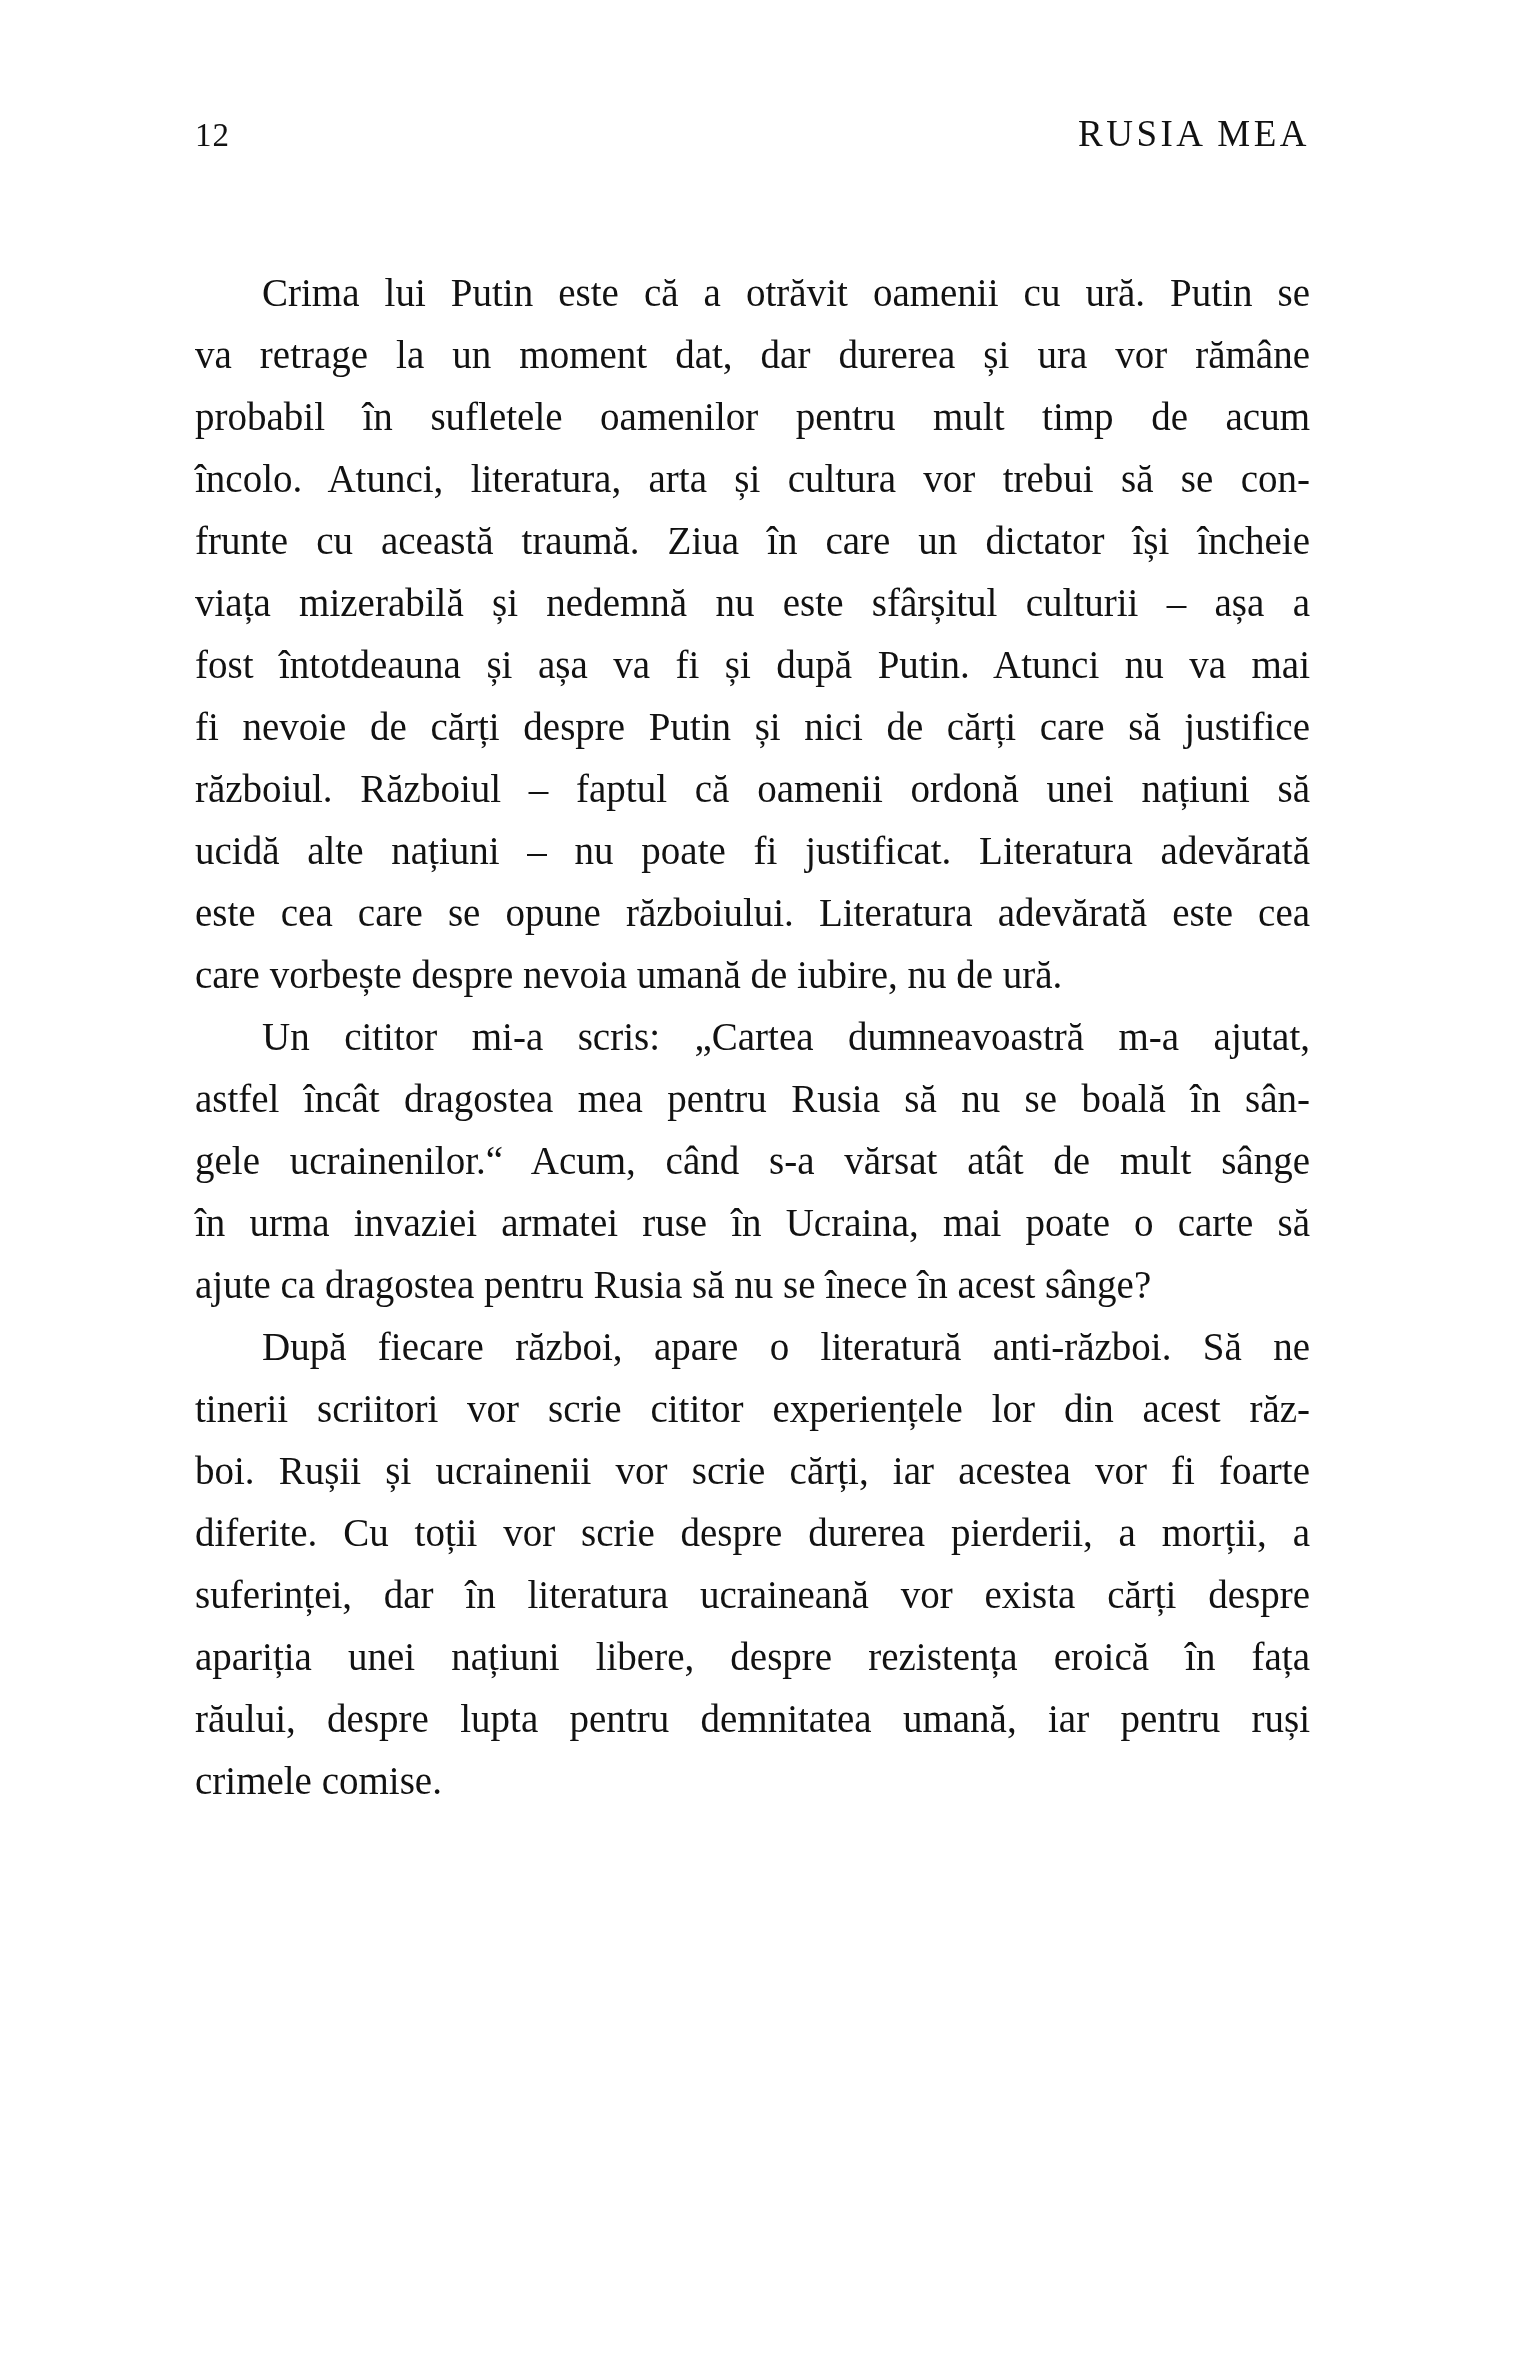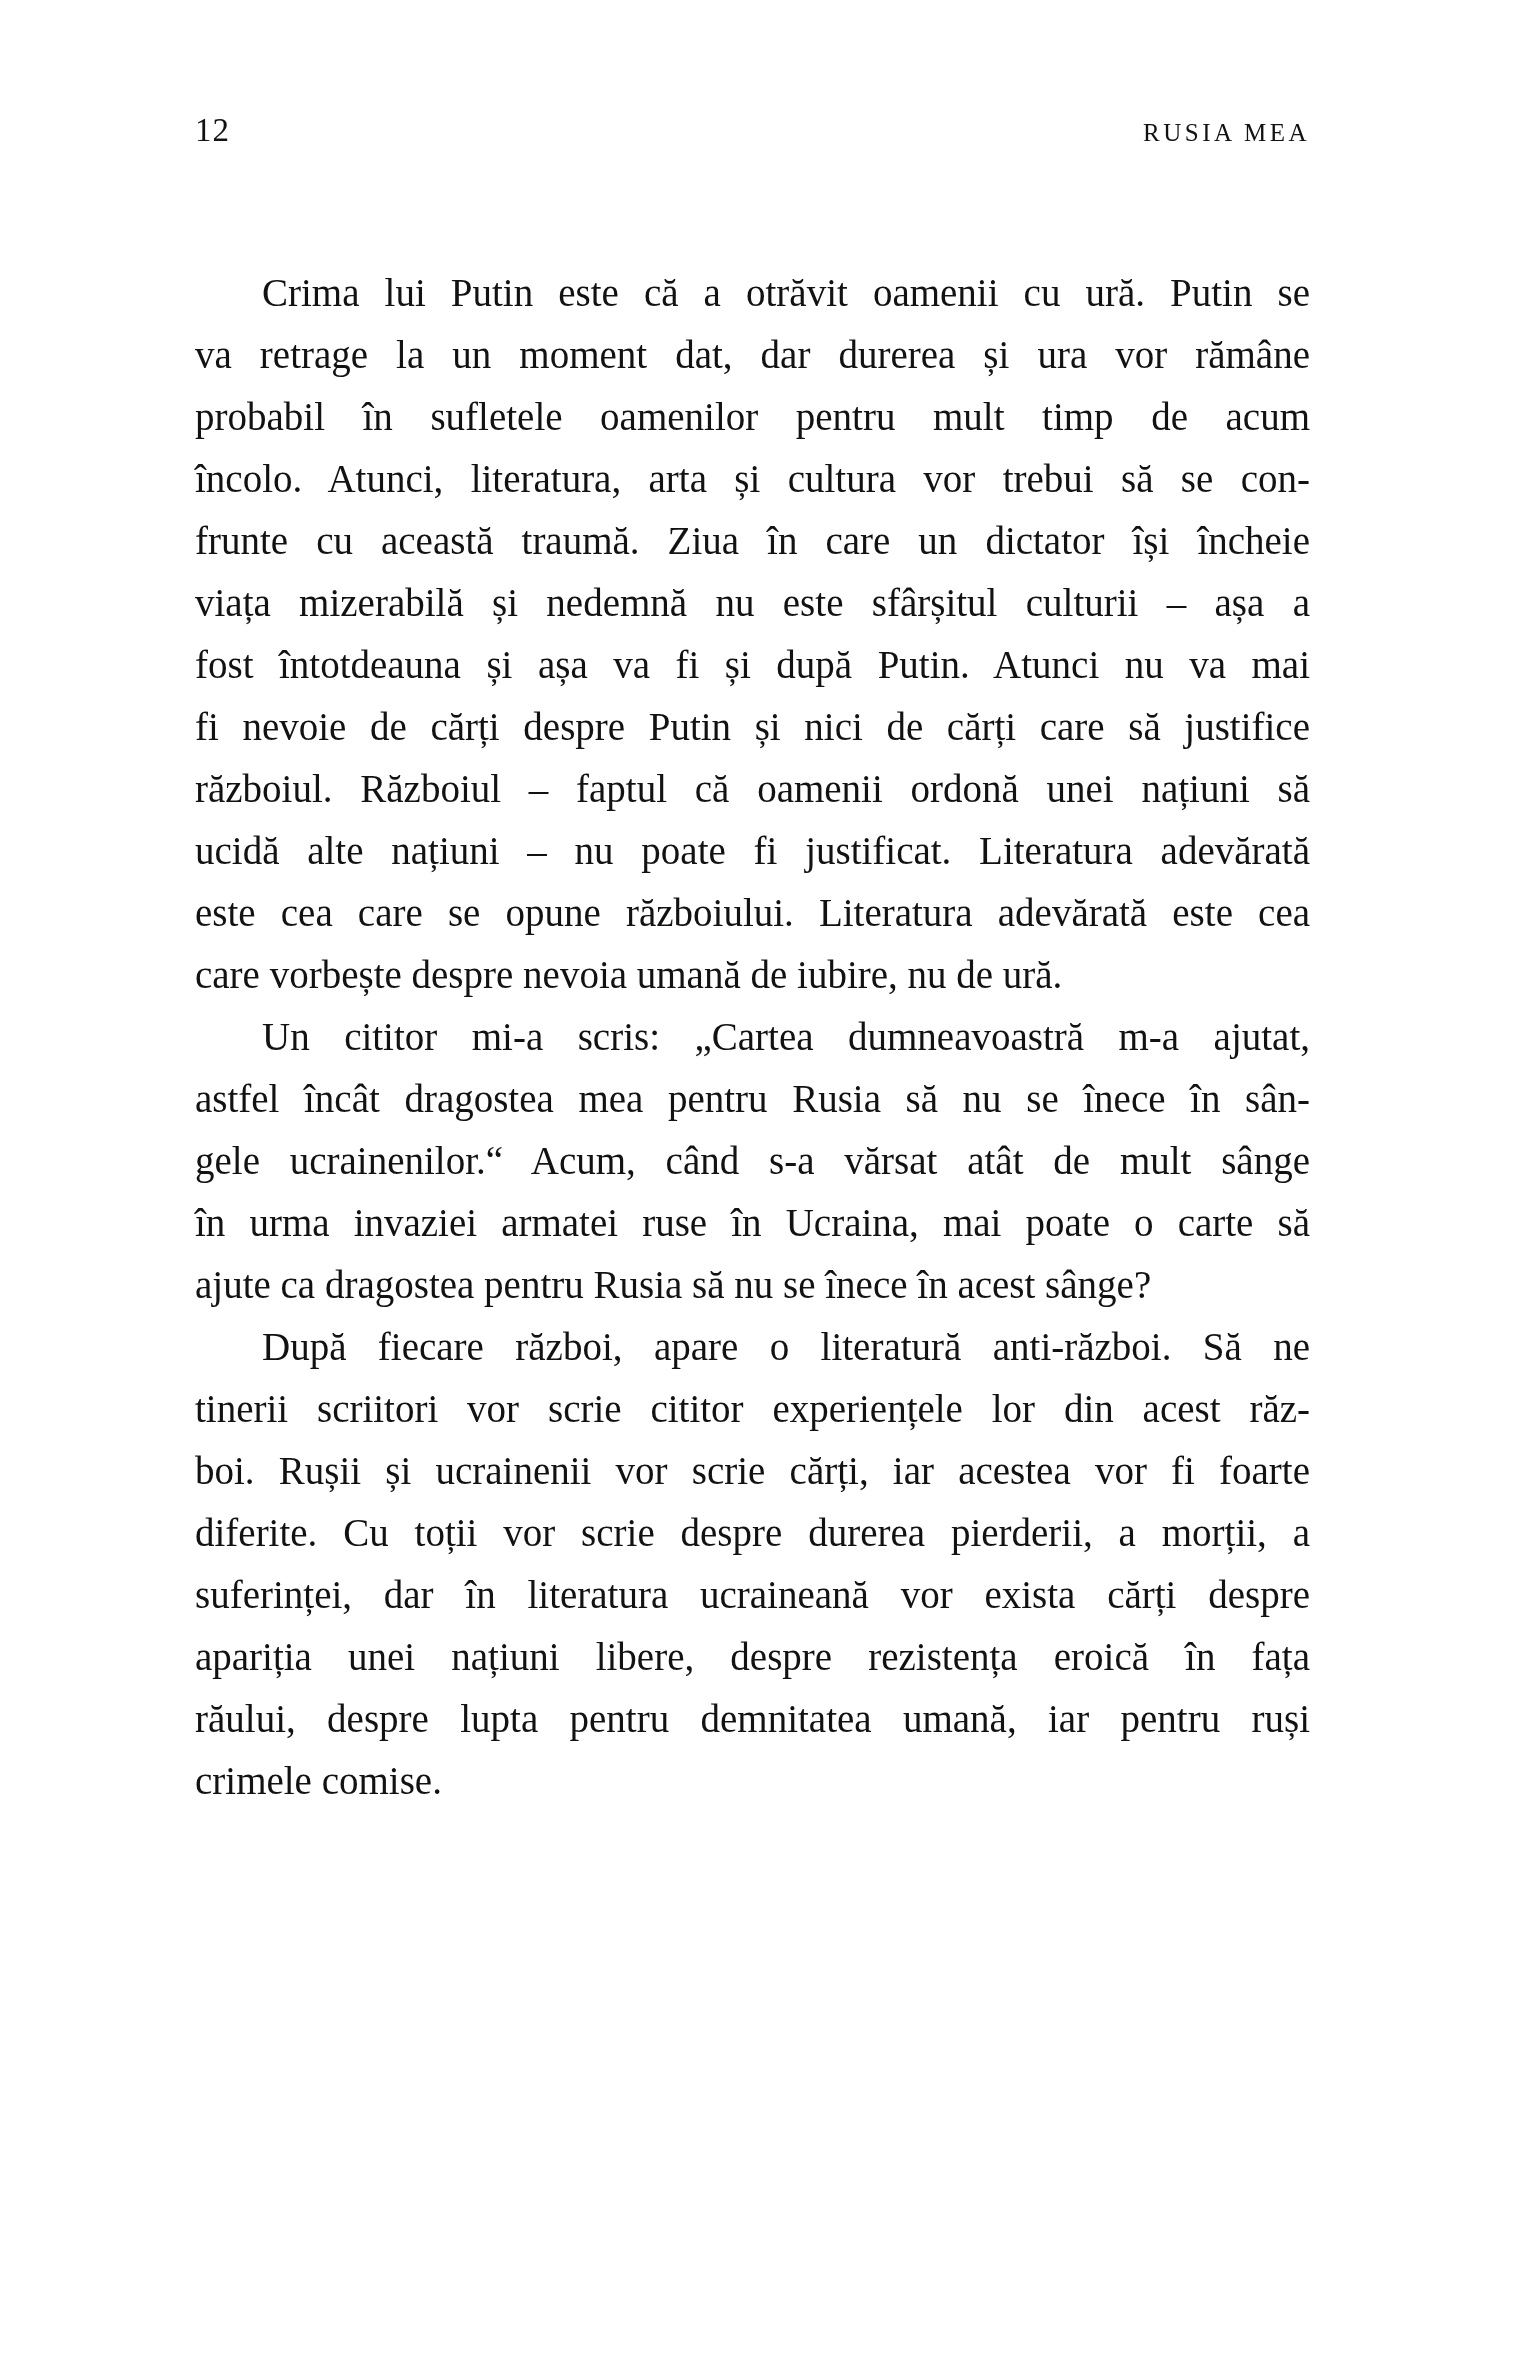--- a/index.html
+++ b/index.html
@@ -23,21 +23,21 @@
     top: 112px;
     display: flex;
     justify-content: space-between;
     align-items: baseline;
   }
   .page-number {
     font-size: 33px;
     letter-spacing: 1px;
   }
   .running-title {
-    font-size: 25px;
+    font-size: 37px;
     letter-spacing: 3.5px;
     text-transform: uppercase;
   }
   .text-block {
     position: absolute;
     left: 195px;
     top: 262px;
     width: 1115px;
     font-size: 39px;
     line-height: 62px;
@@ -75,21 +75,21 @@
         <div class="line">viața mizerabilă și nedemnă nu este sfârșitul culturii – așa a</div>
         <div class="line">fost întotdeauna și așa va fi și după Putin. Atunci nu va mai</div>
         <div class="line">fi nevoie de cărți despre Putin și nici de cărți care să justifice</div>
         <div class="line">războiul. Războiul – faptul că oamenii ordonă unei națiuni să</div>
         <div class="line">ucidă alte națiuni – nu poate fi justificat. Literatura adevărată</div>
         <div class="line">este cea care se opune războiului. Literatura adevărată este cea</div>
         <div class="line last-line">care vorbește despre nevoia umană de iubire, nu de ură.</div>
       </div>
       <div class="paragraph">
         <div class="line first-line">Un cititor mi-a scris: „Cartea dumneavoastră m-a ajutat,</div>
-        <div class="line">astfel încât dragostea mea pentru Rusia să nu se înece în sân-</div>
+        <div class="line">astfel încât dragostea mea pentru Rusia să nu se boală în sân-</div>
         <div class="line">gele ucrainenilor.“ Acum, când s-a vărsat atât de mult sânge</div>
         <div class="line">în urma invaziei armatei ruse în Ucraina, mai poate o carte să</div>
         <div class="line last-line">ajute ca dragostea pentru Rusia să nu se înece în acest sânge?</div>
       </div>
       <div class="paragraph">
         <div class="line first-line">După fiecare război, apare o literatură anti-război. Să ne</div>
         <div class="line">tinerii scriitori vor scrie cititor experiențele lor din acest răz-</div>
         <div class="line">boi. Rușii și ucrainenii vor scrie cărți, iar acestea vor fi foarte</div>
         <div class="line">diferite. Cu toții vor scrie despre durerea pierderii, a morții, a</div>
         <div class="line">suferinței, dar în literatura ucraineană vor exista cărți despre</div>

